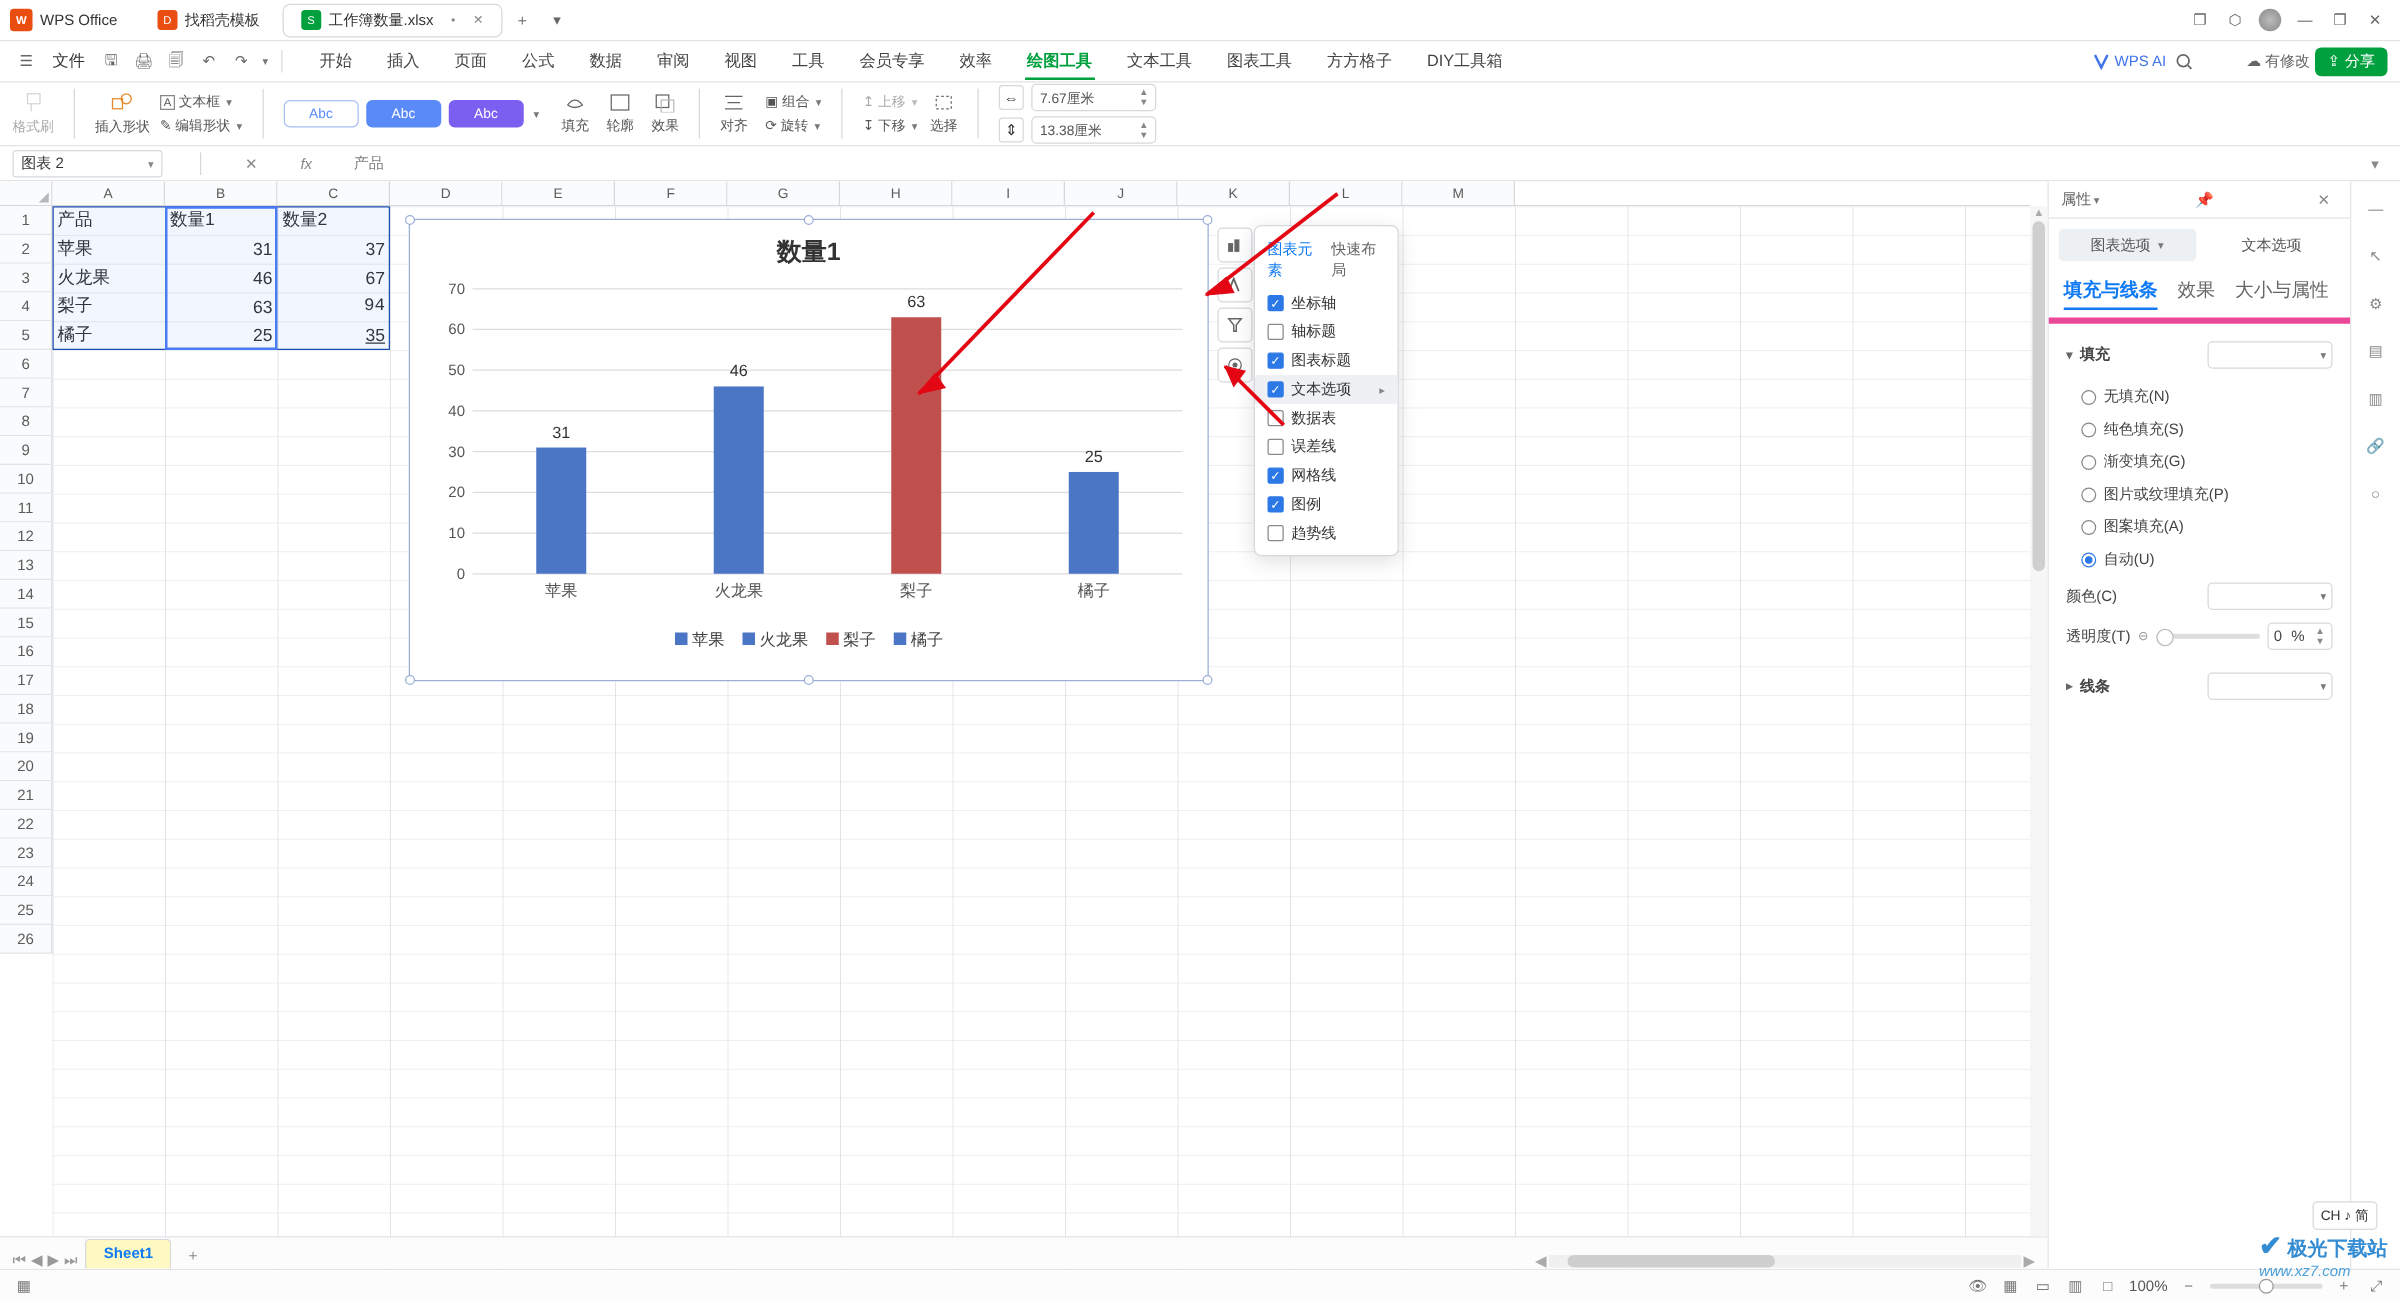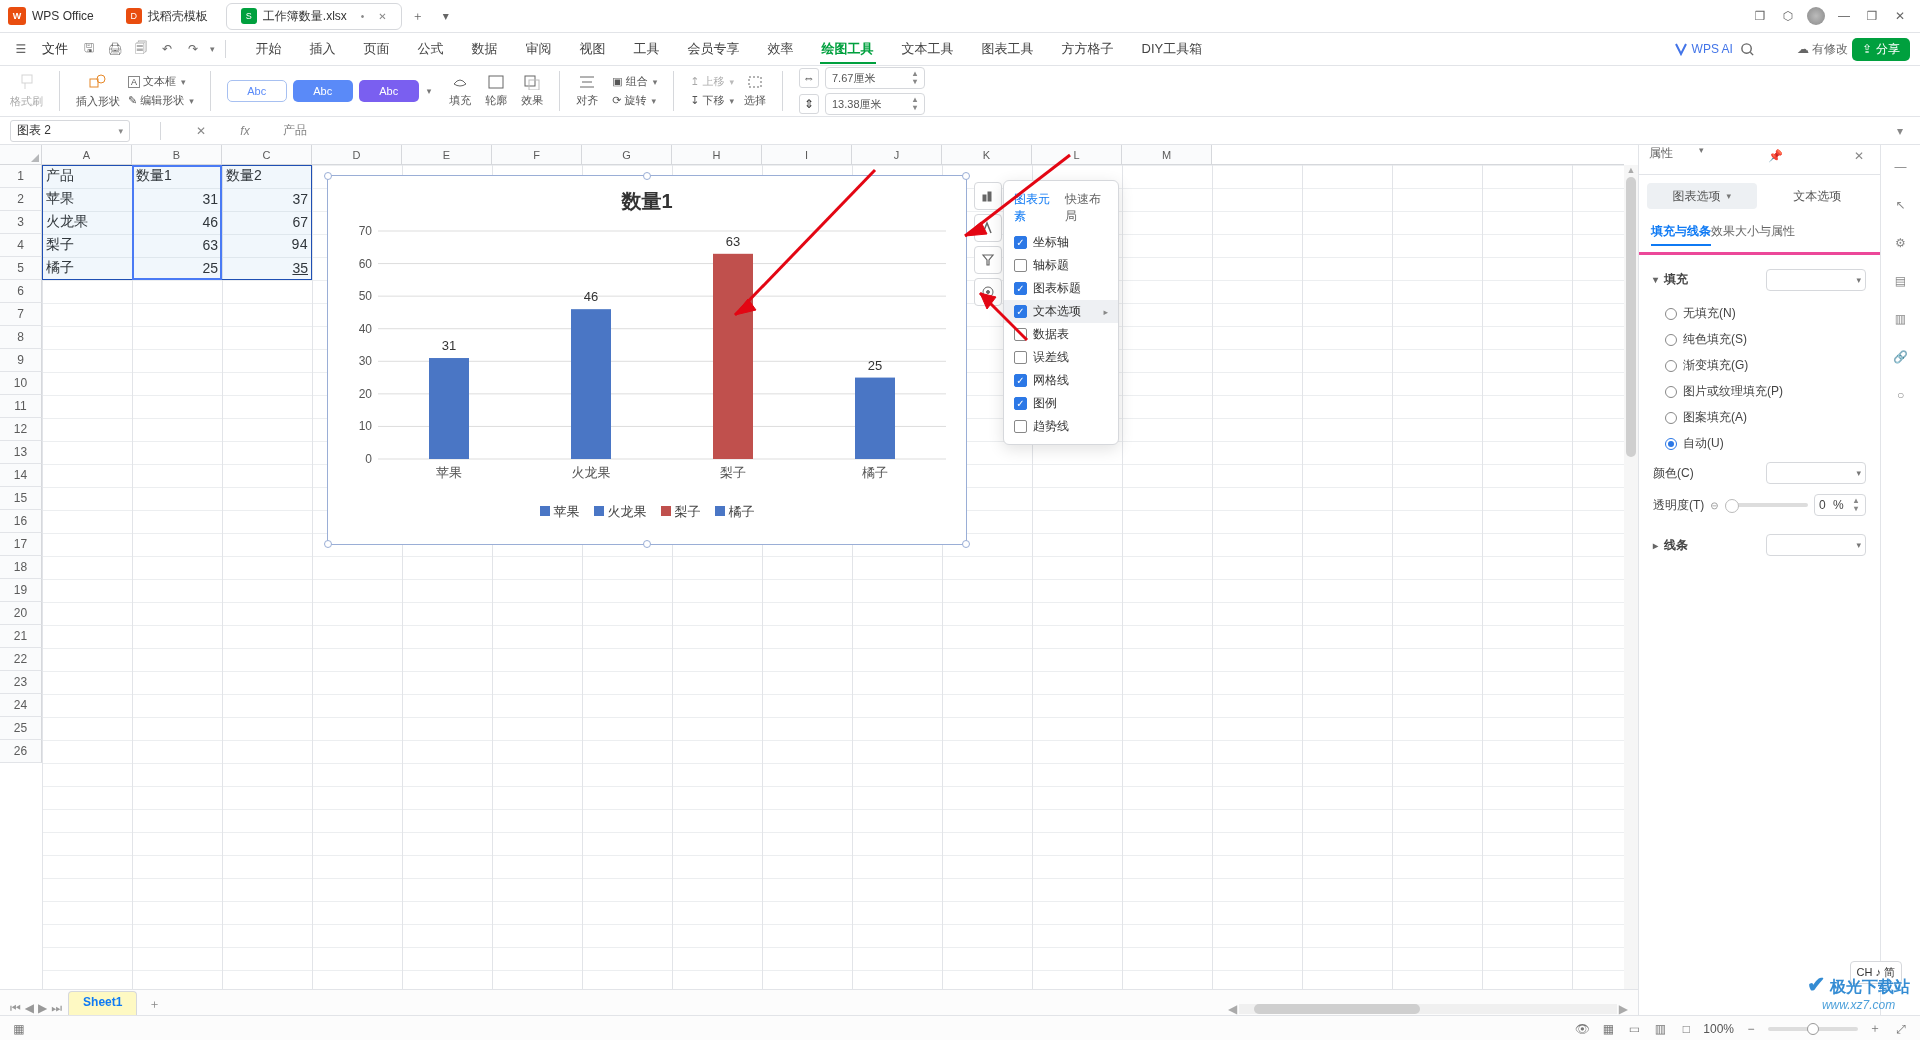--- a/index.html
+++ b/index.html
@@ -94,26 +94,26 @@
 .popup-tabs span{cursor:pointer;color:#666}
 .popup-tabs span.active{color:var(--accent)}
 .popup-row{display:flex;align-items:center;padding:3px 10px;gap:6px}
 .popup-row.hl{background:#eef0f3}
 .popup-row .arr{margin-left:auto;font-size:9px;color:#888}
 .cb{width:13px;height:13px;border:1px solid #888;border-radius:2px;display:flex;align-items:center;justify-content:center;font-size:10px;color:#fff}
 .cb.on{background:#2c78e6;border-color:#2c78e6}
 
 
 #panel{width:242px;border-left:1px solid var(--border);background:#fff;display:flex;flex-direction:column}
-.panel-head{height:30px;display:flex;align-items:flex-start;padding:0 10px;font-size:12px;color:#666;border-bottom:1px solid var(--border);gap:24px}
+.panel-head{height:30px;display:flex;align-items:center;padding:0 10px;font-size:12px;color:#666;border-bottom:1px solid var(--border);gap:0}
 .panel-head .ic{margin-left:auto;width:22px;height:22px;display:flex;align-items:center;justify-content:center;color:#888}
 .panel-tabs{display:flex;gap:6px;padding:8px}
 .panel-tab{flex:1;height:26px;display:flex;align-items:center;justify-content:center;font-size:12px;color:#555;border-radius:4px;cursor:pointer;gap:4px}
 .panel-tab.active{background:#edf0f3}
-.panel-tabs2{display:flex;padding:6px 12px;font-size:12px;border-bottom:3px solid #ec4899}
+.panel-tabs2{display:flex;gap:16px;padding:6px 12px;font-size:15px;border-bottom:5px solid #ec4899}
 .panel-tabs2 span{color:#666;cursor:pointer;padding-bottom:4px}
 .panel-tabs2 span.active{color:var(--accent);font-weight:600;border-bottom:2px solid var(--accent)}
 .panel-body{padding:8px 14px;font-size:12px;color:#444}
 .panel-sec{display:flex;align-items:center;gap:6px;margin:8px 0;font-weight:600}
 .panel-sec::before{content:"▾";font-size:10px;color:#666}
 .radio-row{display:flex;align-items:center;gap:6px;margin:9px 0 9px 12px}
 .radio{width:12px;height:12px;border:1px solid #888;border-radius:50%;display:flex;align-items:center;justify-content:center}
 .radio.on::after{content:"";width:6px;height:6px;background:#2c78e6;border-radius:50%}
 .radio.on{border-color:#2c78e6}
 .label-row{display:flex;align-items:center;margin:10px 0}
@@ -136,21 +136,21 @@
 .sb-ic{width:18px;height:18px;display:flex;align-items:center;justify-content:center;color:#777}
 
 
 .arrow{position:absolute;pointer-events:none;z-index:50}
 .arrow line,.arrow polygon{stroke:#e30613;fill:#e30613}
 
 
 .floatime{position:absolute;right:18px;bottom:56px;border:1px solid var(--border2);border-radius:4px;padding:3px 6px;font-size:11px;background:#fff;display:flex;align-items:center;gap:4px}
 
 
-.watermark{position:absolute;right:10px;bottom:28px;font-size:12px;color:#2a8cd7;font-style:italic;display:flex;flex-direction:column;align-items:center;opacity:0.9}
+.watermark{position:absolute;right:10px;bottom:16px;font-size:12px;color:#2a8cd7;font-style:italic;display:flex;flex-direction:column;align-items:flex-start;opacity:0.9}
 .watermark b{font-size:16px;font-style:normal;color:#1f80cf}
 </style>
 </head>
 <body>
 
 <div id="titlebar">
   <div class="app-logo">W</div>
   <span class="tb-label">WPS Office</span>
 
   <div class="tab">

